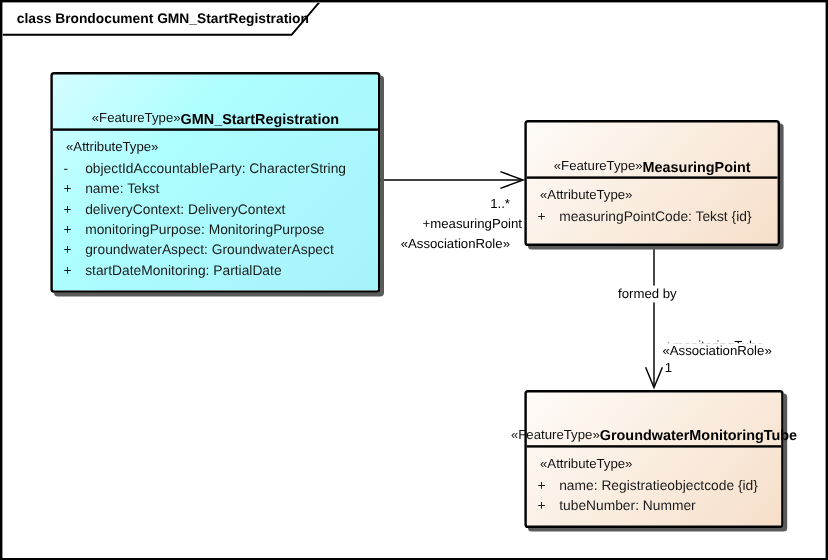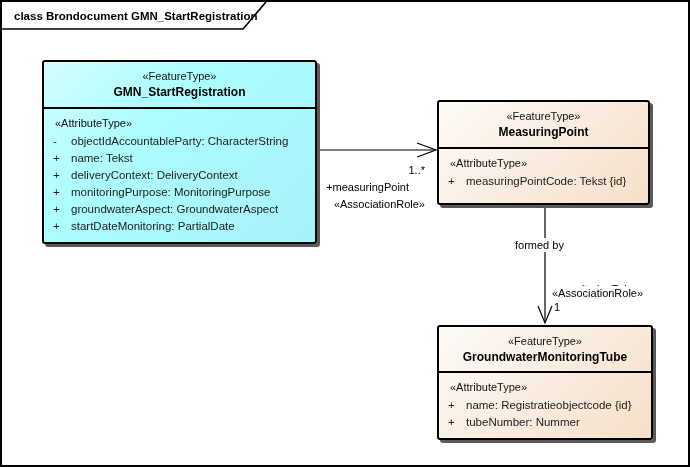--- a/index.html
+++ b/index.html
@@ -28,22 +28,22 @@
     position: absolute; box-sizing: border-box;
     border: 2px solid #000000;
     border-radius: 3px;
     box-shadow: 3px 3px 0 #5a5a5a;
   }
   .uml-class.cyan { background: linear-gradient(135deg, #d4fdff 0%, #adfeff 35%, #a6f2fa 100%); }
   .uml-class.tan  { background: linear-gradient(135deg, #fefbf8 0%, #faeee2 45%, #f6dfc9 100%); }
   .cls-header {
     box-sizing: border-box;
     border-bottom: 2px solid #000000;
-    display: flex; flex-direction: column;
-    align-items: center; justify-content: center;
+    display: flex; flex-direction: row;
+    align-items: flex-end; justify-content: center;
   }
   .stereotype { font-size: 11px; color: #111; line-height: 15px; }
   .cls-name   { font-size: 12px; font-weight: bold; color: #000; line-height: 16px; }
   .cls-attrs  { padding: 5px 16px 0 9px; }
   .attr-stereotype { font-size: 11px; color: #111; height: 19px; line-height: 19px; padding-left: 2px; }
   .attr-row { display: flex; font-size: 11.5px; color: #1c1c1c; height: 17px; line-height: 17px; white-space: nowrap; }
   .attr-vis { width: 18px; flex: none; }
   .attr-text { flex: 1; overflow: hidden; }
   .lbl {
     position: absolute; font-size: 11px; color: #000;
@@ -136,21 +136,21 @@
         <span class="attr-text">name: Registratieobjectcode {id}</span>
       </div>
       <div class="attr-row">
         <span class="attr-vis">+</span>
         <span class="attr-text">tubeNumber: Nummer</span>
       </div>
     </div>
   </div>
 
   <div class="lbl right" style="right:262px; top:161px;">1..*</div>
-  <div class="lbl right" style="right:278px; top:178px;">+measuringPoint</div>
+  <div class="lbl right" style="right:252px; top:178px;">+measuringPoint</div>
   <div class="lbl right" style="right:262px; top:195px;">«AssociationRole»</div>
 
   <div class="lbl" style="left:512px; top:236px;">formed by</div>
   <div class="lbl" style="left:551px; top:280px;">+monitoringTube</div>
   <div class="lbl" style="left:549px; top:284px;">«AssociationRole»</div>
   <div class="lbl" style="left:551px; top:298px;">1</div>
 
 </div>
 
 </body></html>

